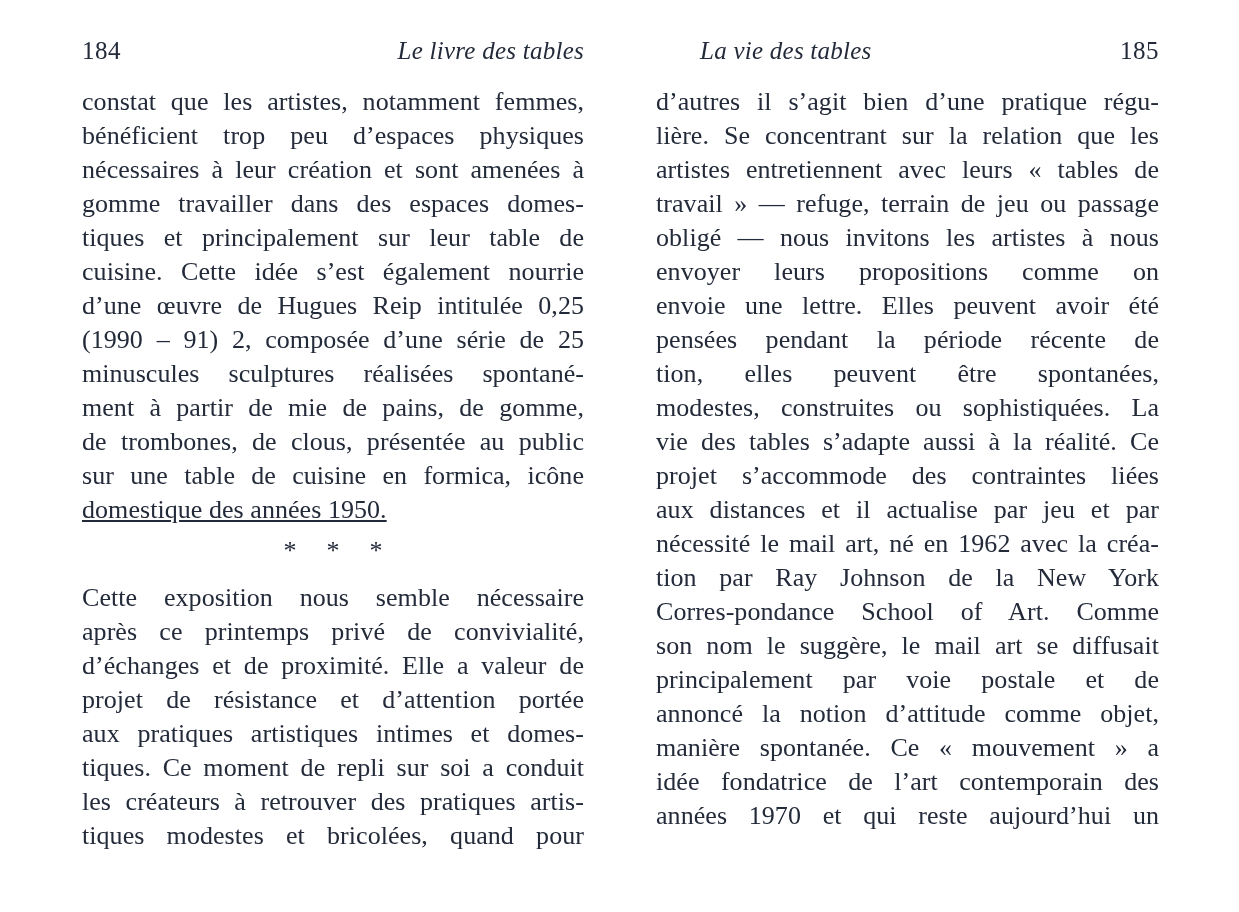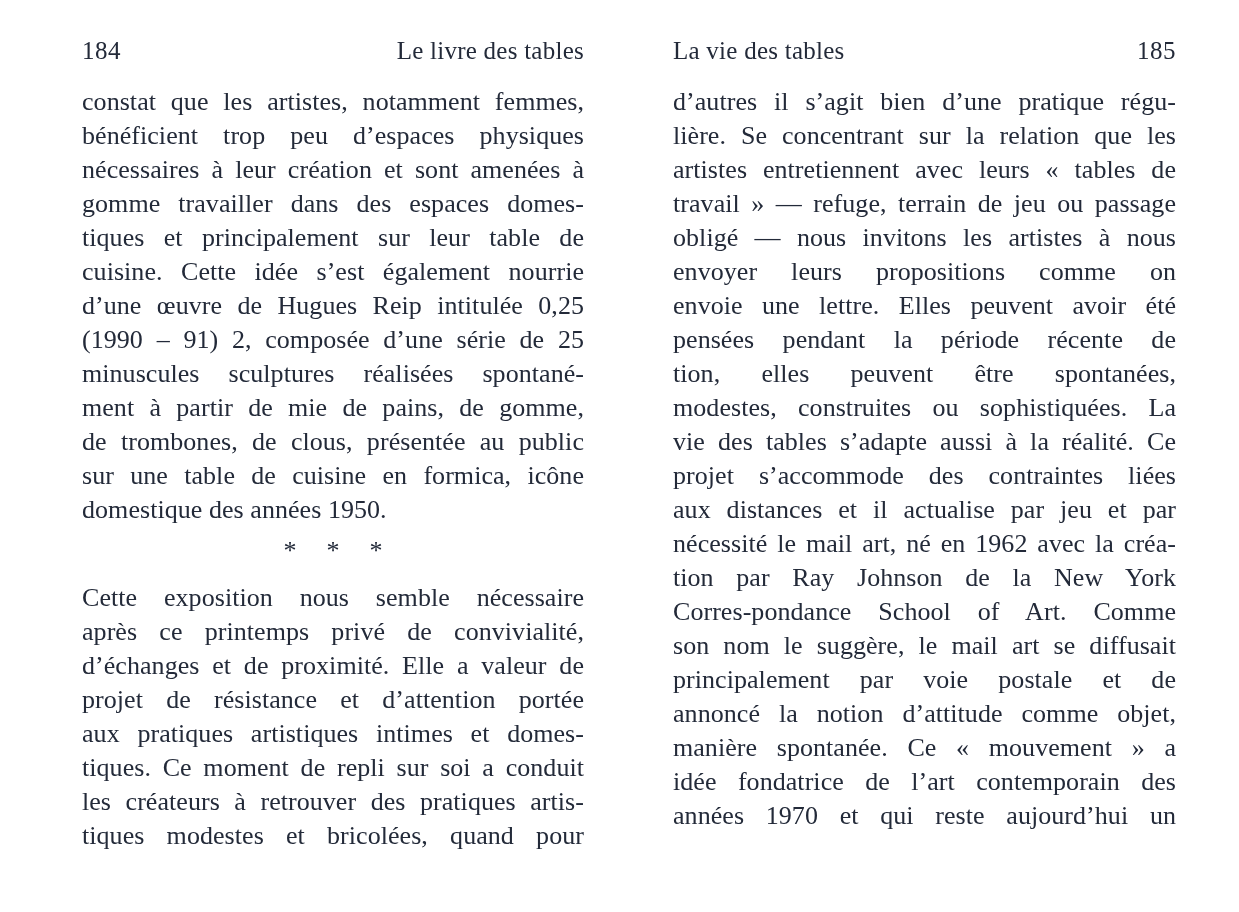--- a/index.html
+++ b/index.html
@@ -17,33 +17,35 @@
     background: var(--paper);
     color: var(--ink);
     font-family: "Liberation Serif", serif;
     overflow: hidden;
   }
   .page {
     position: absolute;
     top: 36px;
   }
   .page.left  { left: 82px;  width: 502px; }
-  .page.right { left: 673px; width: 503px; }
+  .page.right { left: 656px; width: 503px; }
 
   .page-header {
     display: flex;
     justify-content: space-between;
     align-items: baseline;
     height: 30px;
     line-height: 30px;
     margin-bottom: 19px;
     font-size: 25px;
   }
   .running-title {
+    font-style: italic;
     letter-spacing: 0.01em;
+    margin-left: 44px;
   }
   .page-number {
     font-style: normal;
     letter-spacing: 0.02em;
   }
 
   .page-body {
     font-size: 26px;
     line-height: 34px;
     letter-spacing: 0.002em;
@@ -51,20 +53,21 @@
   .line {
     height: 34px;
     overflow: hidden;
     text-align: justify;
     text-align-last: justify;
     white-space: normal;
   }
   .line.ragged {
     text-align: right;
     text-align-last: left;
+    text-decoration: underline;
   }
   .separator {
     height: 34px;
     margin: 7px 0 13px 0;
     overflow: hidden;
     text-align: center;
     text-align-last: center;
     letter-spacing: 0.45em;
     text-indent: 0.45em; 
     font-size: 26px;

